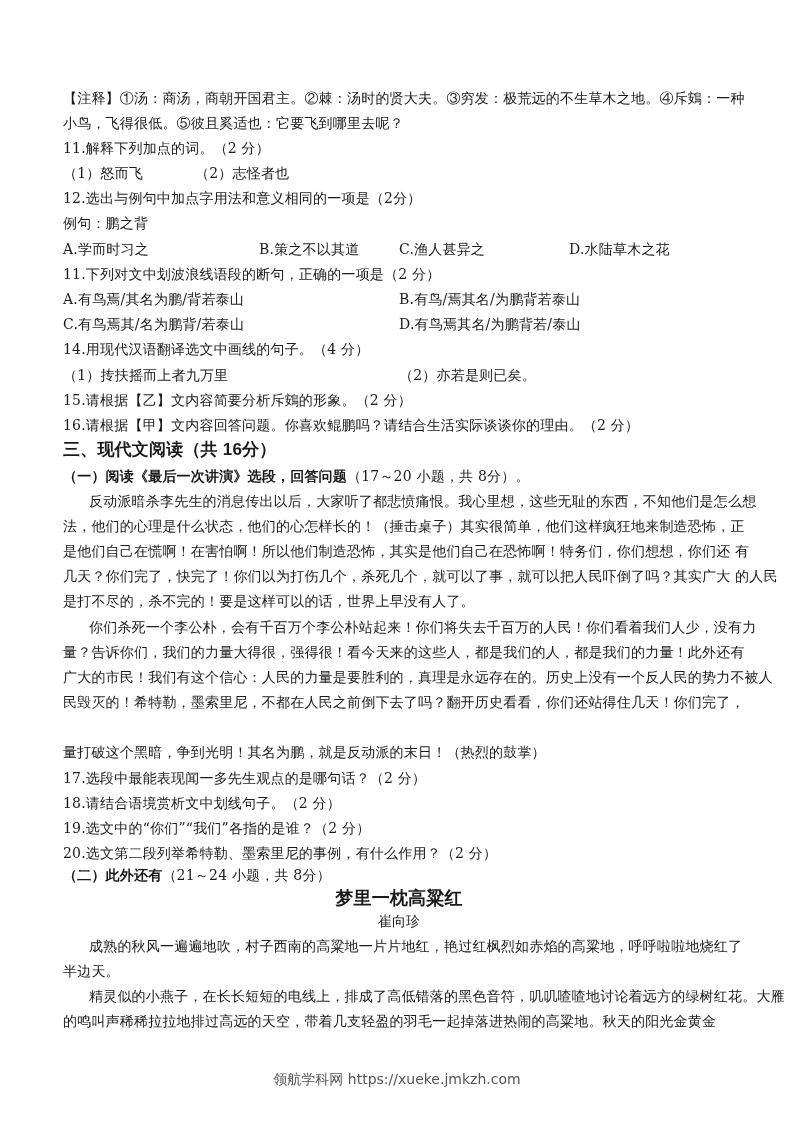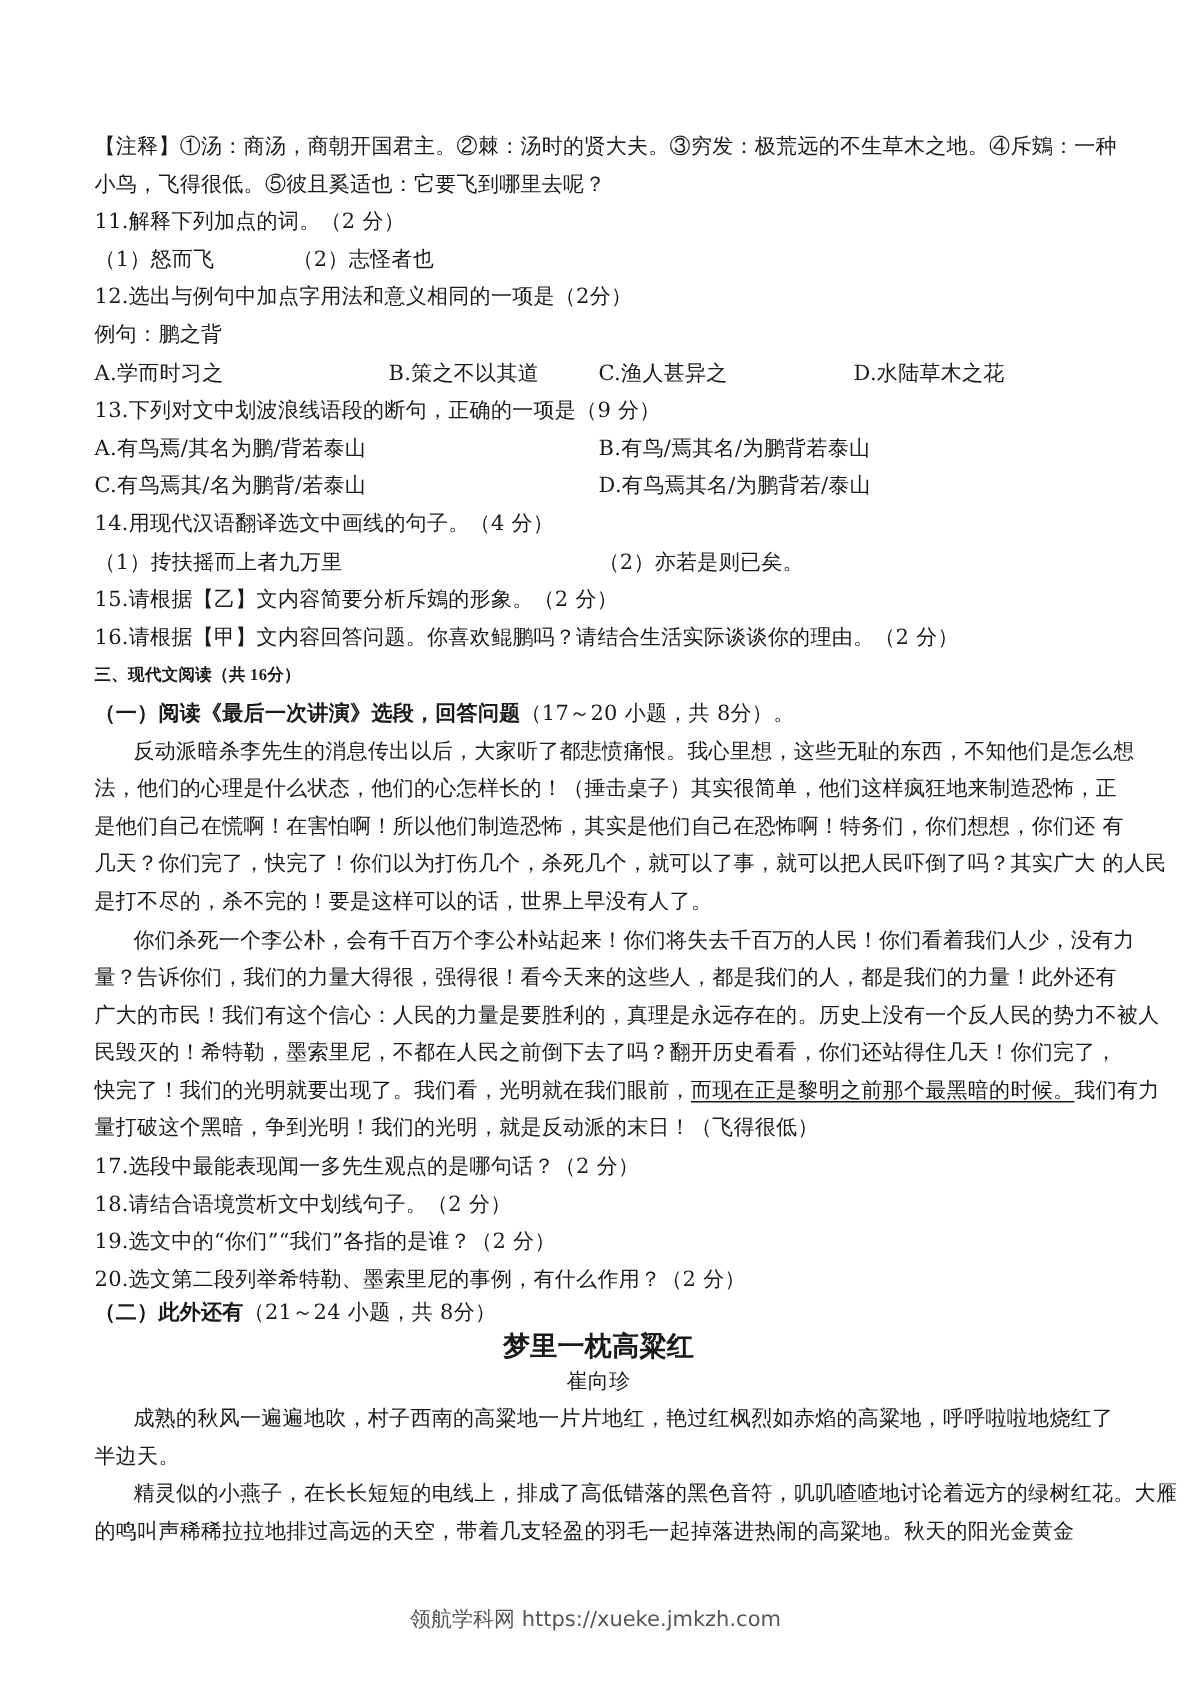--- a/index.html
+++ b/index.html
@@ -8,21 +8,21 @@
     font-family: "DejaVu Serif", "Liberation Serif", serif;
     color: #1a1a1a;
   }
   .page { position: absolute; left: 0; top: 0; width: 794px; height: 1122px; }
   .ln {
     position: absolute; left: 63px; width: 672px;
     font-size: 14px; line-height: 18px; white-space: nowrap; letter-spacing: 0.2px;
   }
   .ind { text-indent: 26px; text-align: right; }
   .b { font-weight: bold; font-family: "DejaVu Sans", "Liberation Sans", sans-serif; }
-  .sec { font-size: 11px; font-weight: bold; font-family: Liberation Serif, serif; }
+  .sec { font-size: 17px; font-weight: bold; font-family: Liberation Sans, sans-serif; }
   .col { position: absolute; top: 0; }
   .ul { text-decoration: underline; text-underline-offset: 3px; }
   .center { text-align: center; }
   .title { font-weight: bold; font-family: "DejaVu Sans", "Liberation Sans", sans-serif; font-size: 18px; }
   .footer {
     position: absolute; left: 0; width: 794px; top: 1071px; text-align: center;
     font-family: "DejaVu Sans", "Liberation Sans", sans-serif; font-size: 14px; color: #555;
   }
 </style>
 </head>
@@ -41,21 +41,21 @@
 
   <div class="ln" style="top:189px">12.选出与例句中加点字用法和意义相同的一项是（2分）</div>
   <div class="ln" style="top:214px">例句：鹏之背</div>
   <div class="ln" style="top:240px">
     <span class="col" style="left:0">A.学而时习之</span>
     <span class="col" style="left:196px">B.策之不以其道</span>
     <span class="col" style="left:336px">C.渔人甚异之</span>
     <span class="col" style="left:506px">D.水陆草木之花</span>
   </div>
 
-  <div class="ln" style="top:265px">13.下列对文中划波浪线语段的断句，正确的一项是（9 分）</div>
+  <div class="ln" style="top:265px">11.下列对文中划波浪线语段的断句，正确的一项是（2 分）</div>
   <div class="ln" style="top:290px">
     <span class="col" style="left:0">A.有鸟焉/其名为鹏/背若泰山</span>
     <span class="col" style="left:336px">B.有鸟/焉其名/为鹏背若泰山</span>
   </div>
   <div class="ln" style="top:315px">
     <span class="col" style="left:0">C.有鸟焉其/名为鹏背/若泰山</span>
     <span class="col" style="left:336px">D.有鸟焉其名/为鹏背若/泰山</span>
   </div>
 
   <div class="ln" style="top:340px">14.用现代汉语翻译选文中画线的句子。（4 分）</div>
@@ -75,24 +75,21 @@
   <div class="ln ind" style="top:492px">反动派暗杀李先生的消息传出以后，大家听了都悲愤痛恨。我心里想，这些无耻的东西，不知他们是怎么想</div>
   <div class="ln" style="top:517px">法，他们的心理是什么状态，他们的心怎样长的！（捶击桌子）其实很简单，他们这样疯狂地来制造恐怖，正</div>
   <div class="ln" style="top:542px">是他们自己在慌啊！在害怕啊！所以他们制造恐怖，其实是他们自己在恐怖啊！特务们，你们想想，你们还 有</div>
   <div class="ln" style="top:567px">几天？你们完了，快完了！你们以为打伤几个，杀死几个，就可以了事，就可以把人民吓倒了吗？其实广大 的人民</div>
   <div class="ln" style="top:592px">是打不尽的，杀不完的！要是这样可以的话，世界上早没有人了。</div>
 
   <div class="ln ind" style="top:618px">你们杀死一个李公朴，会有千百万个李公朴站起来！你们将失去千百万的人民！你们看着我们人少，没有力</div>
   <div class="ln" style="top:643px">量？告诉你们，我们的力量大得很，强得很！看今天来的这些人，都是我们的人，都是我们的力量！此外还有</div>
   <div class="ln" style="top:668px">广大的市民！我们有这个信心：人民的力量是要胜利的，真理是永远存在的。历史上没有一个反人民的势力不被人</div>
   <div class="ln" style="top:693px">民毁灭的！希特勒，墨索里尼，不都在人民之前倒下去了吗？翻开历史看看，你们还站得住几天！你们完了，</div>
-  <div class="ln" style="top:718px">
-    <span>快完了！我们的光明就要出现了。我们看，光明就在我们眼前，</span><span class="ul">而现在正是黎明之前那个最黑暗的时候。</span><span>我们有力</span>
-  </div>
-  <div class="ln" style="top:743px">量打破这个黑暗，争到光明！我们的光明，就是反动派的末日！（飞得很低）</div>
+  <div class="ln" style="top:743px">量打破这个黑暗，争到光明！其名为鹏，就是反动派的末日！（热烈的鼓掌）</div>
 
   <div class="ln" style="top:769px">17.选段中最能表现闻一多先生观点的是哪句话？（2 分）</div>
   <div class="ln" style="top:794px">18.请结合语境赏析文中划线句子。（2 分）</div>
   <div class="ln" style="top:819px">19.选文中的“你们”“我们”各指的是谁？（2 分）</div>
   <div class="ln" style="top:844px">20.选文第二段列举希特勒、墨索里尼的事例，有什么作用？（2 分）</div>
 
   <div class="ln" style="top:866px">
     <span class="b">（二）此外还有</span><span>（21～24 小题，共 8分）</span>
   </div>
   <div class="ln center title" style="top:889px">梦里一枕高粱红</div>

